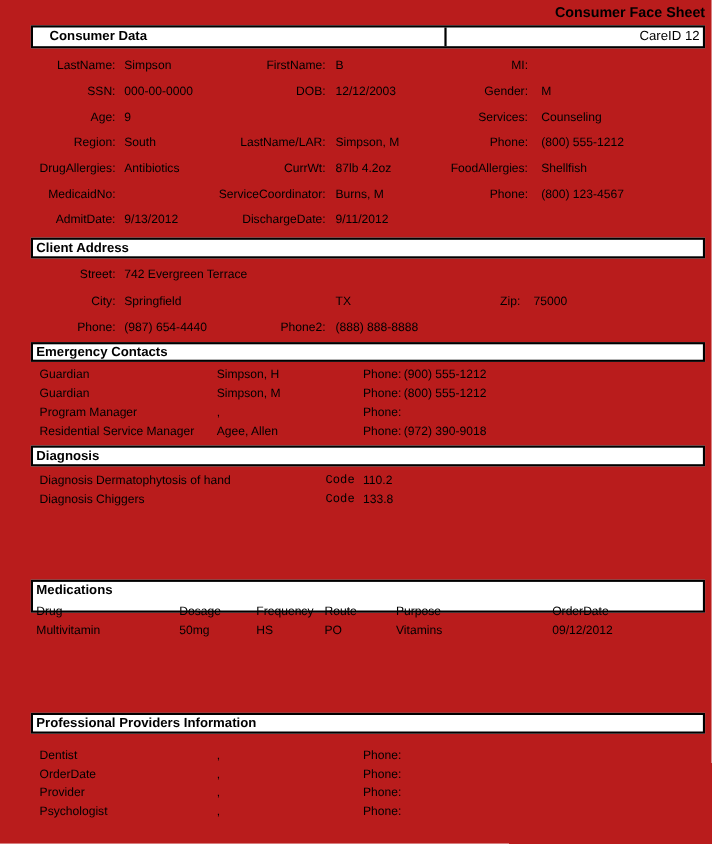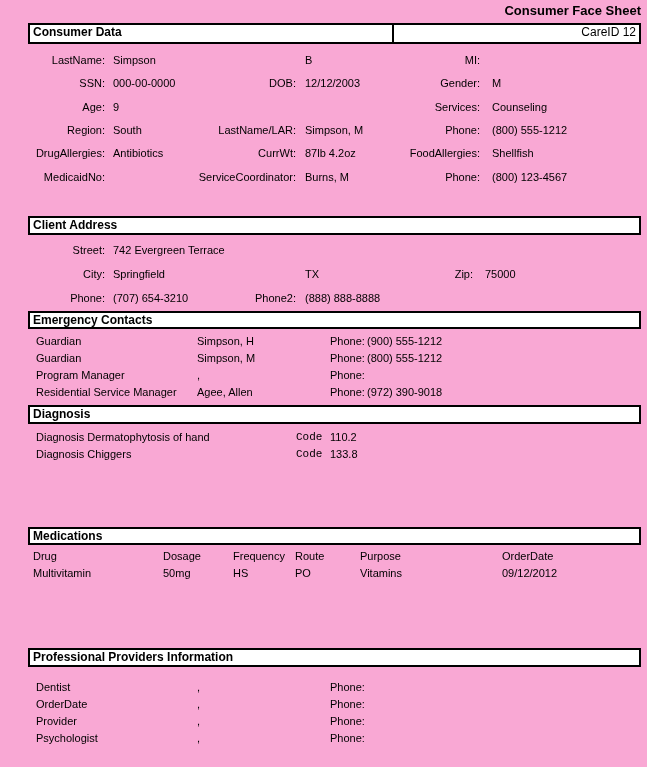--- a/index.html
+++ b/index.html
@@ -1,22 +1,22 @@
 <!DOCTYPE html>
 <html><head>
 <meta charset="utf-8">
 <style>
   html,body{margin:0;padding:0;background:#fff;}
-  .page{position:relative;width:647px;height:767px;background:#f9a8d4;
+  .page{position:relative;width:647px;height:767px;background:#b91c1c;
         font-family:"Liberation Sans",sans-serif;font-size:11px;color:#000;overflow:hidden;}
   .doc-title{position:absolute;top:3px;right:6px;font-size:13px;font-weight:bold;white-space:nowrap;}
   .bar{position:absolute;left:28px;width:613px;box-sizing:border-box;border:2px solid #000;
        font-weight:bold;font-size:12px;line-height:15px;background:#fff;white-space:nowrap;}
   .bar .pad{padding-left:3px;display:block;}
-  .bar.split{display:flex;}
+  .bar.split{display:flex;padding-left:12px;}
   .bar-left{width:364px;border-right:2px solid #000;padding-left:3px;box-sizing:border-box;}
   .bar-right{flex:1;text-align:right;padding-right:3px;font-weight:normal;}
   .row{position:absolute;left:0;width:647px;height:15px;line-height:15px;}
   .lab{position:absolute;text-align:right;white-space:nowrap;}
   .val{position:absolute;white-space:nowrap;}
   .c1l{left:20px;width:85px;}  .c1v{left:113px;}
   .c2l{left:150px;width:146px;}.c2v{left:305px;}
   .c3l{left:360px;width:120px;}.c3v{left:492px;}
   .zipl{left:390px;width:83px;}.zipv{left:485px;text-align:right;}
   .ec-role{left:36px;} .ec-name{left:197px;} .ec-phl{left:330px;} .ec-phv{left:367px;}
@@ -31,20 +31,21 @@
   <div class="doc-title">Consumer Face Sheet</div>
 
   <div class="bar split" style="top:23px;height:21px;">
     <div class="bar-left">Consumer Data</div>
     <div class="bar-right">CareID 12</div>
   </div>
 
   <div class="row" style="top:53px">
     <span class="lab c1l">LastName:</span>
     <span class="val c1v">Simpson</span>
+    <span class="lab c2l">FirstName:</span>
     <span class="val c2v">B</span>
     <span class="lab c3l">MI:</span>
     <span class="val c3v"></span>
   </div>
   <div class="row" style="top:76px">
     <span class="lab c1l">SSN:</span>
     <span class="val c1v">000-00-0000</span>
     <span class="lab c2l">DOB:</span>
     <span class="val c2v">12/12/2003</span>
     <span class="lab c3l">Gender:</span>
@@ -75,38 +76,46 @@
     <span class="val c3v">Shellfish</span>
   </div>
   <div class="row" style="top:170px">
     <span class="lab c1l">MedicaidNo:</span>
     <span class="val c1v"></span>
     <span class="lab c2l">ServiceCoordinator:</span>
     <span class="val c2v">Burns, M</span>
     <span class="lab c3l">Phone:</span>
     <span class="val c3v">(800) 123-4567</span>
   </div>
+  <div class="row" style="top:193px">
+    <span class="lab c1l">AdmitDate:</span>
+    <span class="val c1v">9/13/2012</span>
+    <span class="lab c2l">DischargeDate:</span>
+    <span class="val c2v">9/11/2012</span>
+    <span class="lab c3l"></span>
+    <span class="val c3v"></span>
+  </div>
 
   <div class="bar" style="top:216px;height:19px;">
     <span class="pad">Client Address</span>
   </div>
   <div class="row" style="top:243px">
     <span class="lab c1l">Street:</span>
     <span class="val c1v">742 Evergreen Terrace</span>
   </div>
   <div class="row" style="top:267px">
     <span class="lab c1l">City:</span>
     <span class="val c1v">Springfield</span>
     <span class="val c2v">TX</span>
     <span class="lab zipl">Zip:</span>
     <span class="val zipv">75000</span>
   </div>
   <div class="row" style="top:291px">
     <span class="lab c1l">Phone:</span>
-    <span class="val c1v">(707) 654-3210</span>
+    <span class="val c1v">(987) 654-4440</span>
     <span class="lab c2l">Phone2:</span>
     <span class="val c2v">(888) 888-8888</span>
   </div>
 
   <div class="bar" style="top:311px;height:18px;">
     <span class="pad">Emergency Contacts</span>
   </div>
   <div class="row" style="top:334px">
     <span class="val ec-role">Guardian</span>
     <span class="val ec-name">Simpson, H</span>
@@ -139,21 +148,21 @@
     <span class="val dx-l">Diagnosis Dermatophytosis of hand</span>
     <span class="val dx-cl">Code</span>
     <span class="val dx-cv">110.2</span>
   </div>
   <div class="row" style="top:447px">
     <span class="val dx-l">Diagnosis Chiggers</span>
     <span class="val dx-cl">Code</span>
     <span class="val dx-cv">133.8</span>
   </div>
 
-  <div class="bar" style="top:527px;height:18px;">
+  <div class="bar" style="top:527px;height:30px;">
     <span class="pad">Medications</span>
   </div>
   <div class="row" style="top:549px">
     <span class="val m1">Drug</span>
     <span class="val m2">Dosage</span>
     <span class="val m3">Frequency</span>
     <span class="val m4">Route</span>
     <span class="val m5">Purpose</span>
     <span class="val m6">OrderDate</span>
   </div>

